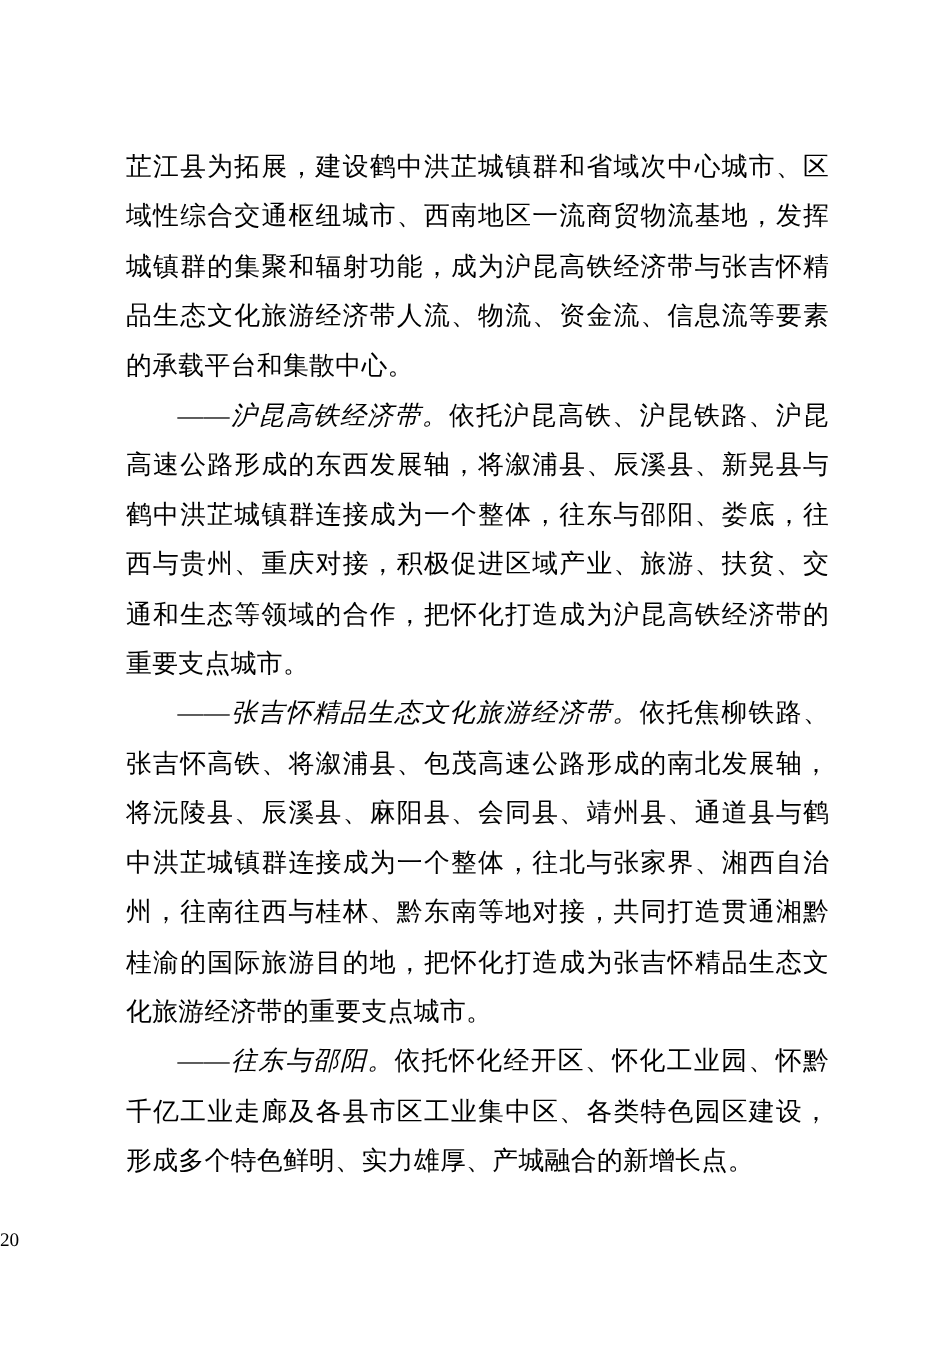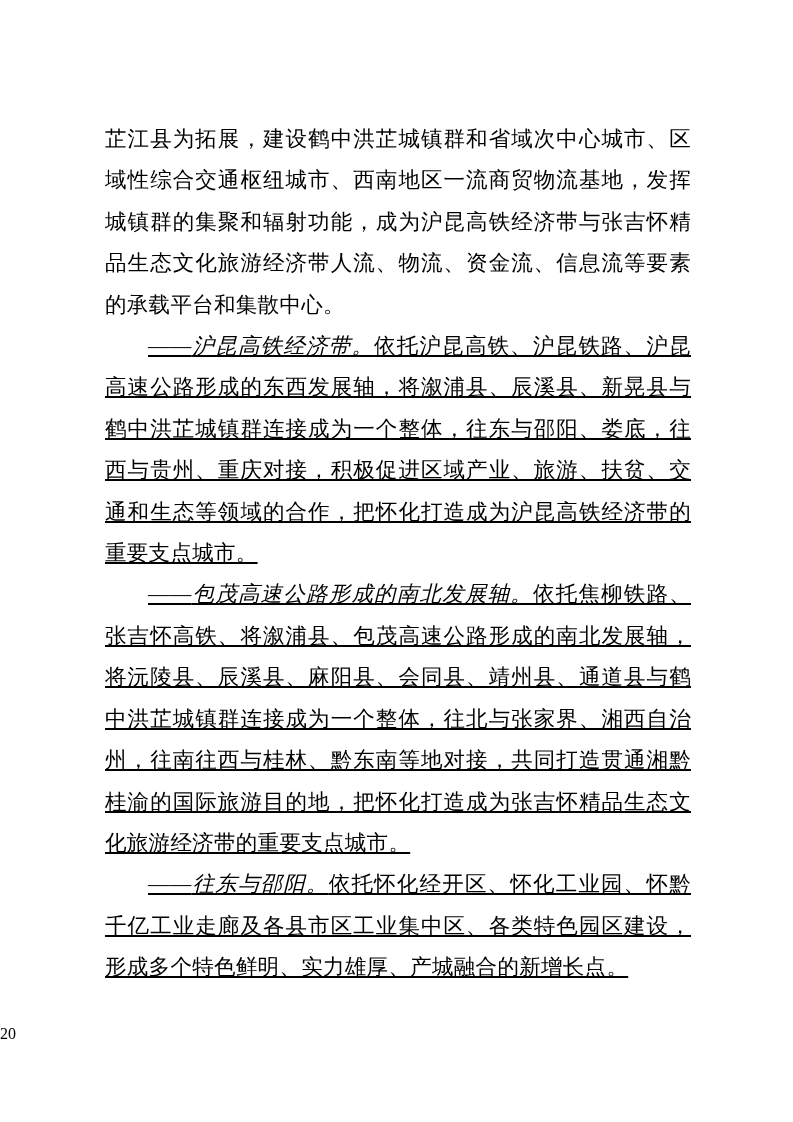--- a/index.html
+++ b/index.html
@@ -24,21 +24,20 @@
     line-height: 41.4px;
     text-align: justify;
     text-justify: inter-ideograph;
     letter-spacing: 0.3px;
   }
   .para {
     margin: 0;
   }
   .para.indent {
     text-indent: 2em;
-    text-decoration: underline;
   }
   .para .lead {
     font-style: italic;
   }
   .para .dash {
     font-style: normal;
   }
   .page-number {
     position: absolute;
     top: 1025px;
@@ -51,18 +50,18 @@
 </style>
 </head>
 <body>
 
 <div class="page">
   <div class="text-body" id="document-body">
   <p class="para"><span class="dash"></span><span class="lead"></span><span class="body-text">芷江县为拓展，建设鹤中洪芷城镇群和省域次中心城市、区域性综合交通枢纽城市、西南地区一流商贸物流基地，发挥城镇群的集聚和辐射功能，成为沪昆高铁经济带与张吉怀精品生态文化旅游经济带人流、物流、资金流、信息流等要素的承载平台和集散中心。</span></p>
 
   <p class="para indent"><span class="dash">——</span><span class="lead">沪昆高铁经济带。</span><span class="body-text">依托沪昆高铁、沪昆铁路、沪昆高速公路形成的东西发展轴，将溆浦县、辰溪县、新晃县与鹤中洪芷城镇群连接成为一个整体，往东与邵阳、娄底，往西与贵州、重庆对接，积极促进区域产业、旅游、扶贫、交通和生态等领域的合作，把怀化打造成为沪昆高铁经济带的重要支点城市。</span></p>
 
-  <p class="para indent"><span class="dash">——</span><span class="lead">包茂高速公路形成的南北发展轴。</span><span class="body-text">依托焦柳铁路、张吉怀高铁、将溆浦县、包茂高速公路形成的南北发展轴，将沅陵县、辰溪县、麻阳县、会同县、靖州县、通道县与鹤中洪芷城镇群连接成为一个整体，往北与张家界、湘西自治州，往南往西与桂林、黔东南等地对接，共同打造贯通湘黔桂渝的国际旅游目的地，把怀化打造成为张吉怀精品生态文化旅游经济带的重要支点城市。</span></p>
+  <p class="para indent"><span class="dash">——</span><span class="lead">张吉怀精品生态文化旅游经济带。</span><span class="body-text">依托焦柳铁路、张吉怀高铁、将溆浦县、包茂高速公路形成的南北发展轴，将沅陵县、辰溪县、麻阳县、会同县、靖州县、通道县与鹤中洪芷城镇群连接成为一个整体，往北与张家界、湘西自治州，往南往西与桂林、黔东南等地对接，共同打造贯通湘黔桂渝的国际旅游目的地，把怀化打造成为张吉怀精品生态文化旅游经济带的重要支点城市。</span></p>
 
   <p class="para indent"><span class="dash">——</span><span class="lead">往东与邵阳。</span><span class="body-text">依托怀化经开区、怀化工业园、怀黔千亿工业走廊及各县市区工业集中区、各类特色园区建设，形成多个特色鲜明、实力雄厚、产城融合的新增长点。</span></p>
 </div>
   <div class="page-number">20</div>
 </div>
 
 </body></html>

